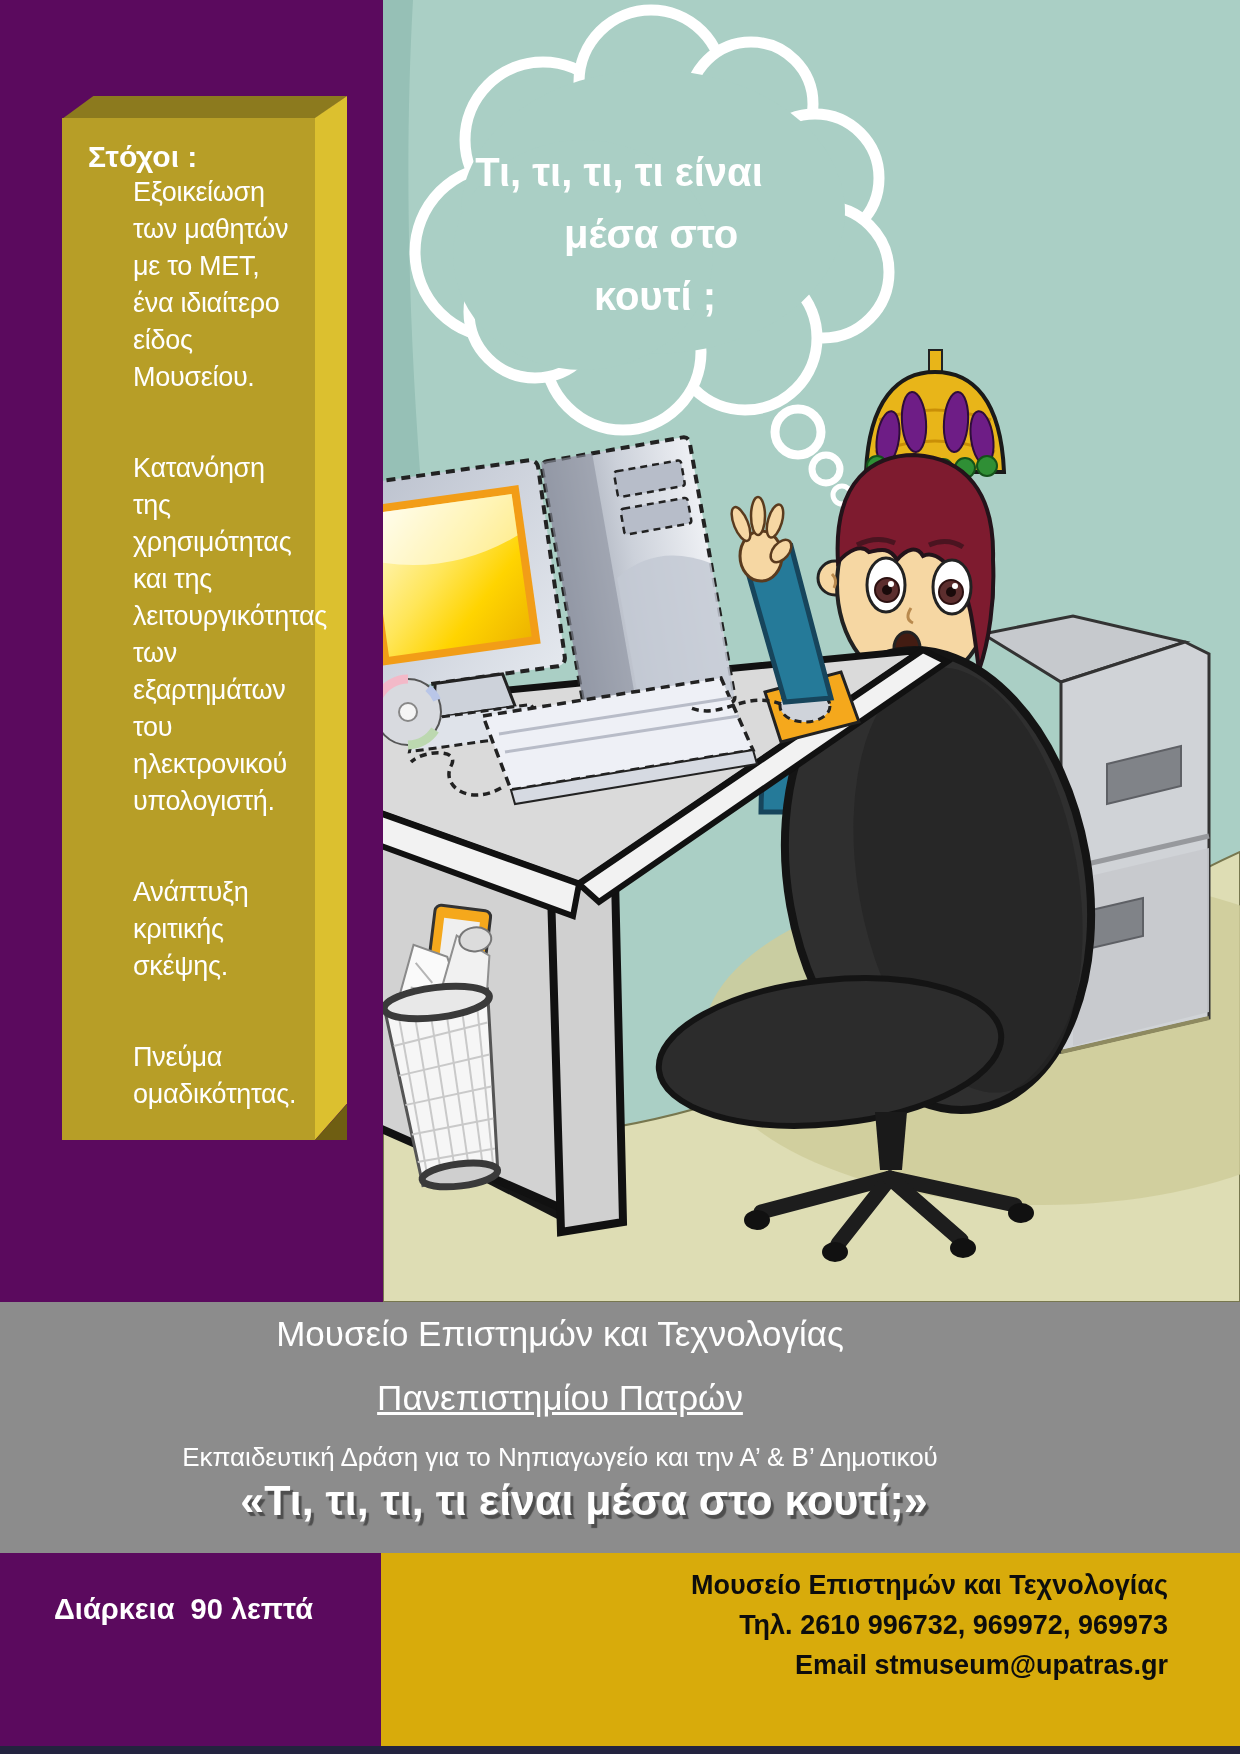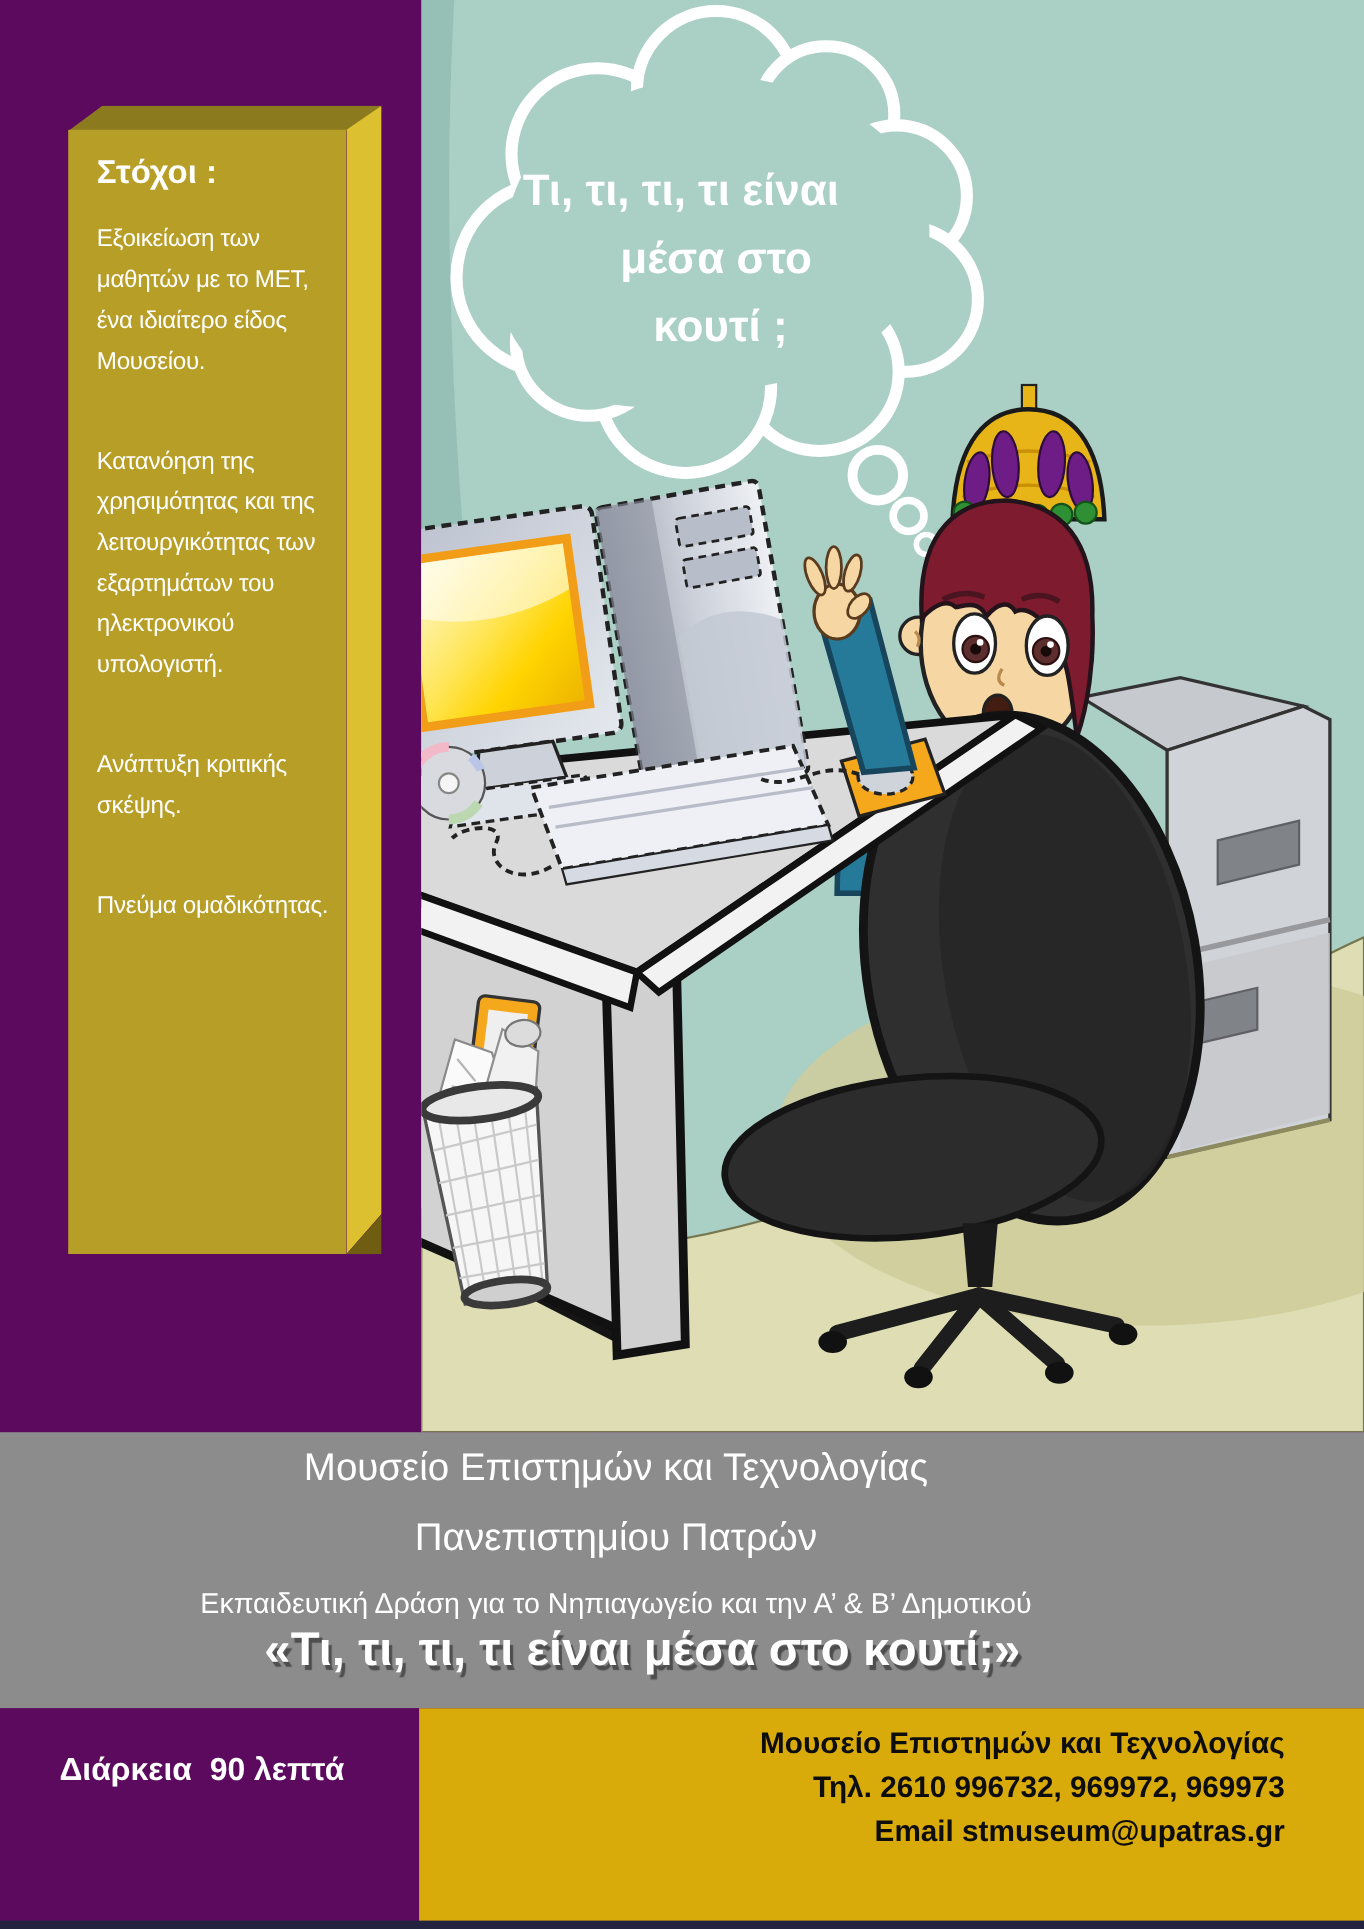--- a/index.html
+++ b/index.html
@@ -15,32 +15,32 @@
   
   .sidebar{position:absolute;left:0;top:0;width:383px;height:1302px;background:var(--purple);}
   .box-face{position:absolute;left:62px;top:118px;width:253px;height:1022px;background:var(--box-face);}
   .box-bevel-top{position:absolute;left:62px;top:96px;width:285px;height:23px;background:var(--box-dark);
       clip-path:polygon(0% 100%,11% 0%,100% 0%,88.7% 100%);}
   .box-bevel-right{position:absolute;left:315px;top:96px;width:32px;height:1044px;background:var(--box-light);
       clip-path:polygon(0% 2.1%,100% 0%,100% 96.5%,0% 100%);}
   .box-notch{position:absolute;left:315px;top:1104px;width:32px;height:36px;background:var(--box-notch);
       clip-path:polygon(0% 100%,100% 0%,100% 100%);}
   .goal-text{position:absolute;left:88px;top:140px;width:214px;color:var(--text-white);}
-  .goal-heading{font-size:30px;font-weight:700;margin-bottom:24px;}
-  .goal-item{font-size:22px;line-height:37px;letter-spacing:-0.3px;margin-bottom:54px;}
+  .goal-heading{font-size:30px;font-weight:700;}
+  .goal-item{font-size:27px;line-height:37px;letter-spacing:-0.3px;margin-bottom:54px;margin-left:45px;}
 
   
   .illustration{position:absolute;left:383px;top:0;width:857px;height:1302px;display:block;}
   .bubble-text{font-family:"Liberation Sans","DejaVu Sans",sans-serif;font-weight:700;fill:#fff;font-size:40px;}
 
   
   .band{position:absolute;left:0;top:1302px;width:1240px;height:251px;background:var(--gray-band);color:var(--text-white);}
   .band-line{position:absolute;left:0;width:1120px;text-align:center;white-space:nowrap;}
   .band-title1{top:12px;font-size:35px;}
-  .band-title2{top:76px;font-size:35px;}
+  .band-title2{top:76px;font-size:35px;text-decoration:underline;}
   .band-subtitle{top:140px;font-size:26px;}
   .band-quote{top:174px;font-size:43px;font-weight:700;text-shadow:3px 4px 1px #4e4e4e;padding-left:48px;}
 
   
   .footer{position:absolute;left:0;top:1553px;width:1240px;height:201px;}
   .footer-purple{position:absolute;left:0;top:0;width:381px;height:167px;background:var(--purple);}
   .footer-gold{position:absolute;left:381px;top:0;width:859px;height:201px;background:var(--gold);}
   .duration{position:absolute;left:54px;top:40px;font-size:29px;font-weight:700;color:var(--text-white);white-space:pre;}
   .contact{position:absolute;right:72px;top:12px;text-align:right;font-size:27px;font-weight:700;
       line-height:40px;color:var(--text-black);}

